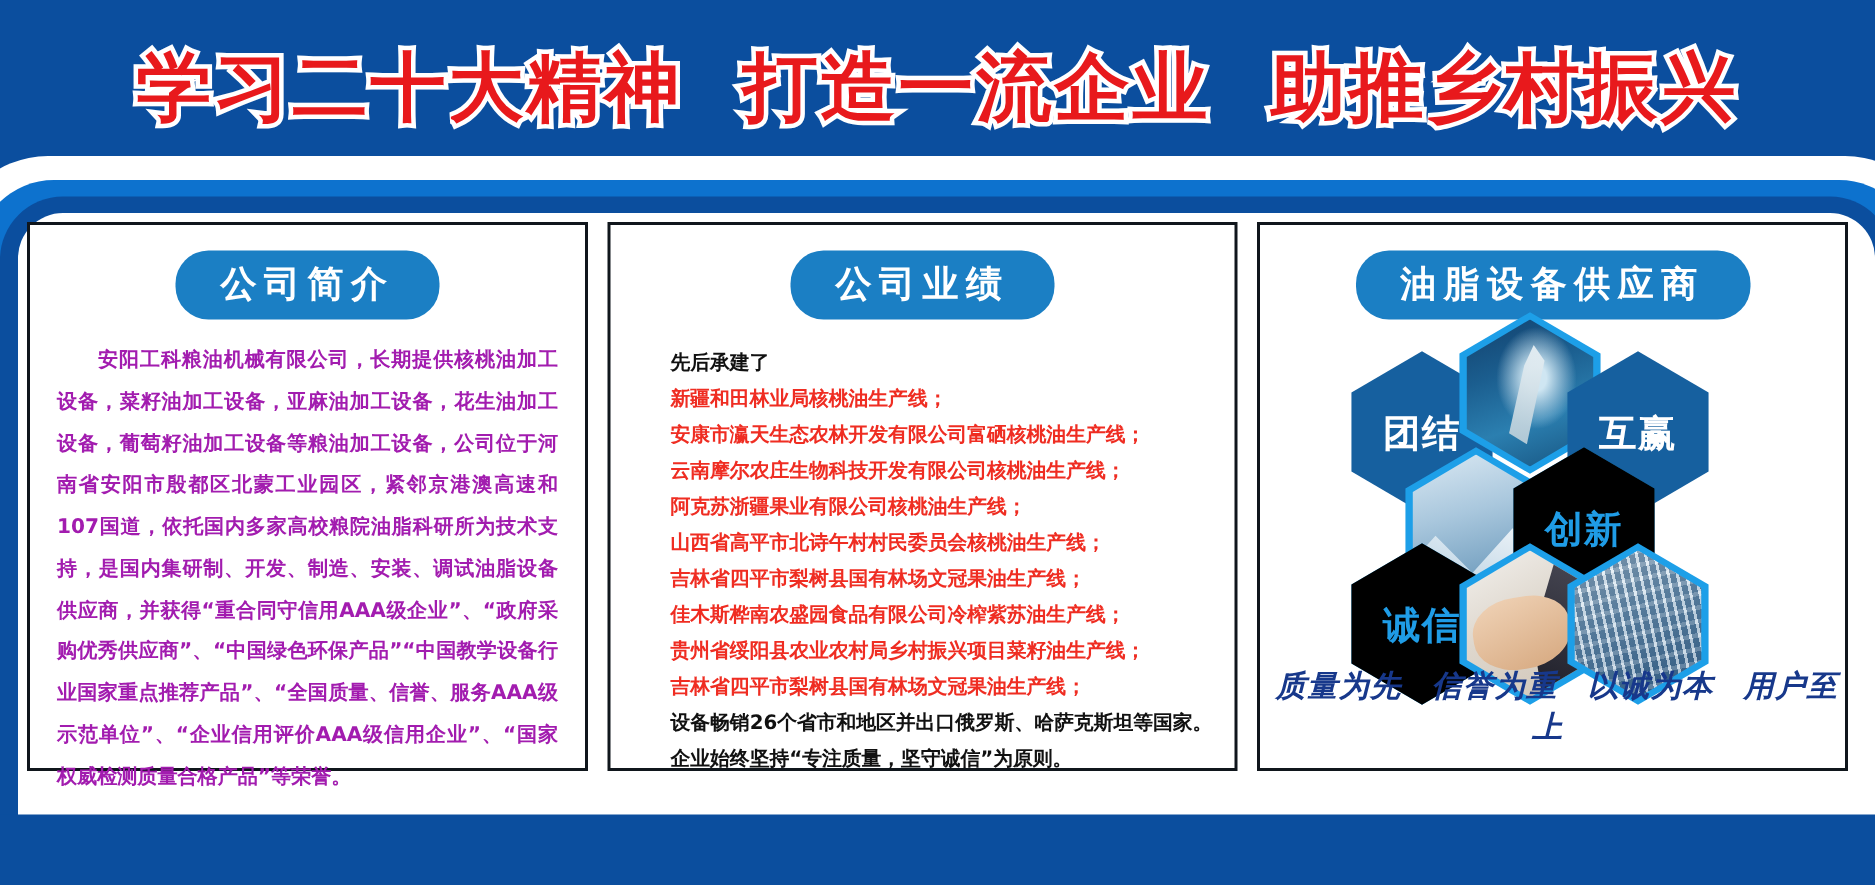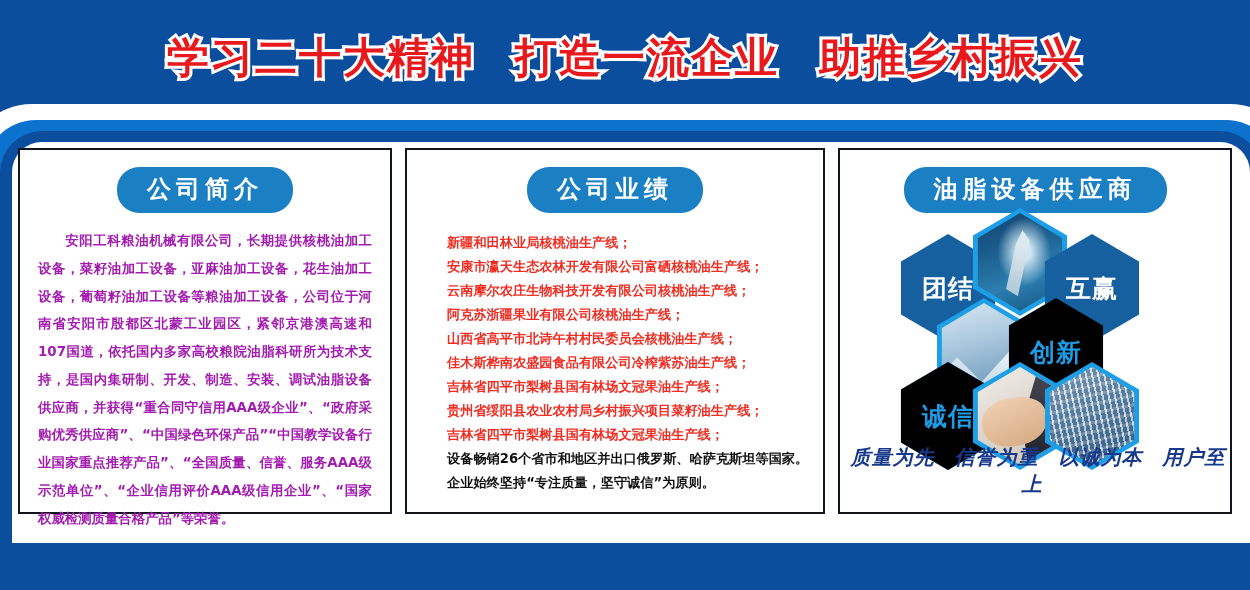--- a/index.html
+++ b/index.html
@@ -37,21 +37,21 @@
     position:absolute;left:0;bottom:0;width:1250px;height:47px;background:#0b4e9e;z-index:6;
   }
 
   
   .headline{
     position:absolute;left:0;top:21px;width:1250px;height:74px;
     display:flex;align-items:center;justify-content:center;gap:40px;
     z-index:5;
   }
   .headline span{
-    font-size:42px;font-weight:bold;letter-spacing:2px;
+    font-size:50px;font-weight:bold;letter-spacing:2px;
     color:#e8191c;
     -webkit-text-stroke:6px #ffffff;
     paint-order:stroke fill;
     font-family:"DejaVu Sans","Liberation Sans",sans-serif;
     white-space:nowrap;
   }
 
   
   .panels{
     position:absolute;left:18px;top:148px;width:1214px;height:366px;
@@ -187,27 +187,28 @@
   <div class="panels">
 
     <div class="panel p1">
       <div class="badge">公司简介</div>
       <div class="body-text"><span class="indent"></span><span>安阳工科粮油机械有限公司，长期提供核桃油加工设备，菜籽油加工设备，亚麻油加工设备，花生油加工设备，葡萄籽油加工设备等粮油加工设备，公司位于河南省安阳市殷都区北蒙工业园区，紧邻京港澳高速和107国道，依托国内多家高校粮院油脂科研所为技术支持，是国内集研制、开发、制造、安装、调试油脂设备供应商，并获得“重合同守信用AAA级企业”、“政府采购优秀供应商”、“中国绿色环保产品”“中国教学设备行业国家重点推荐产品”、“全国质量、信誉、服务AAA级示范单位”、“企业信用评价AAA级信用企业”、“国家权威检测质量合格产品”等荣誉。</span></div>
     </div>
 
     <div class="panel p2">
       <div class="badge">公司业绩</div>
       <div class="ach">
+        <div class="lead">先后承建了</div>
         <div class="item">新疆和田林业局核桃油生产线；</div>
         <div class="item">安康市瀛天生态农林开发有限公司富硒核桃油生产线；</div>
         <div class="item">云南摩尔农庄生物科技开发有限公司核桃油生产线；</div>
         <div class="item">阿克苏浙疆果业有限公司核桃油生产线；</div>
         <div class="item">山西省高平市北诗午村村民委员会核桃油生产线；</div>
+        <div class="item">吉林省四平市梨树县国有林场文冠果油生产线；</div>
         <div class="item">佳木斯桦南农盛园食品有限公司冷榨紫苏油生产线；</div>
-        <div class="item">吉林省四平市梨树县国有林场文冠果油生产线；</div>
         <div class="item">贵州省绥阳县农业农村局乡村振兴项目菜籽油生产线；</div>
         <div class="item">吉林省四平市梨树县国有林场文冠果油生产线；</div>
         <div class="tail">设备畅销26个省市和地区并出口俄罗斯、哈萨克斯坦等国家。</div>
         <div class="tail">企业始终坚持“专注质量，坚守诚信”为原则。</div>
       </div>
     </div>
 
     <div class="panel p3">
       <div class="badge">油脂设备供应商</div>
 

